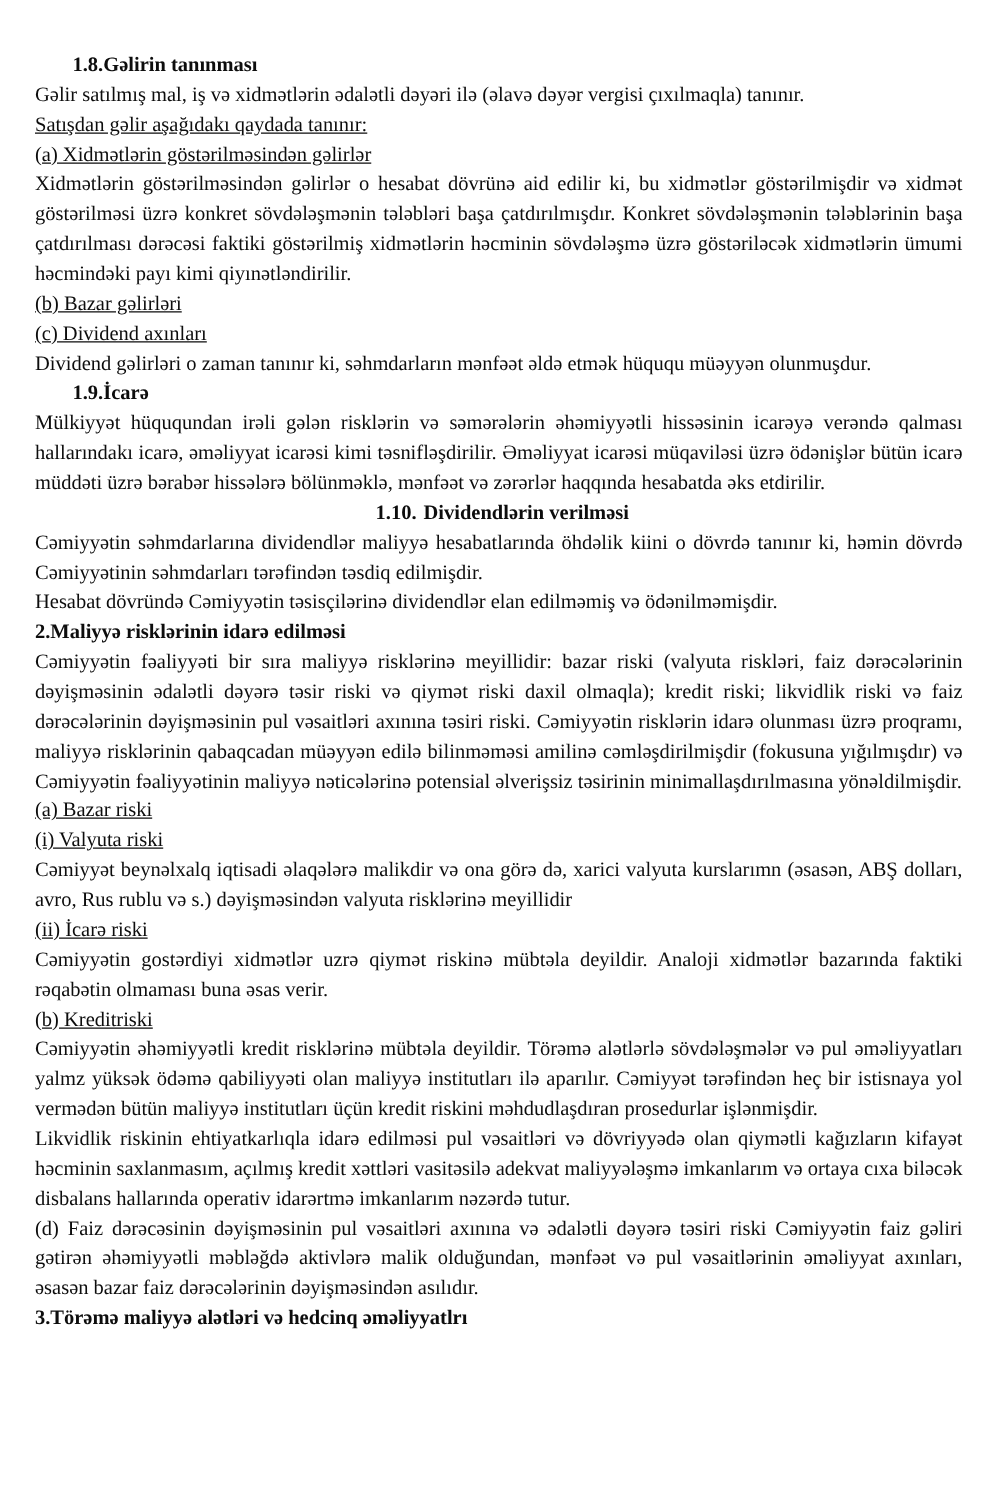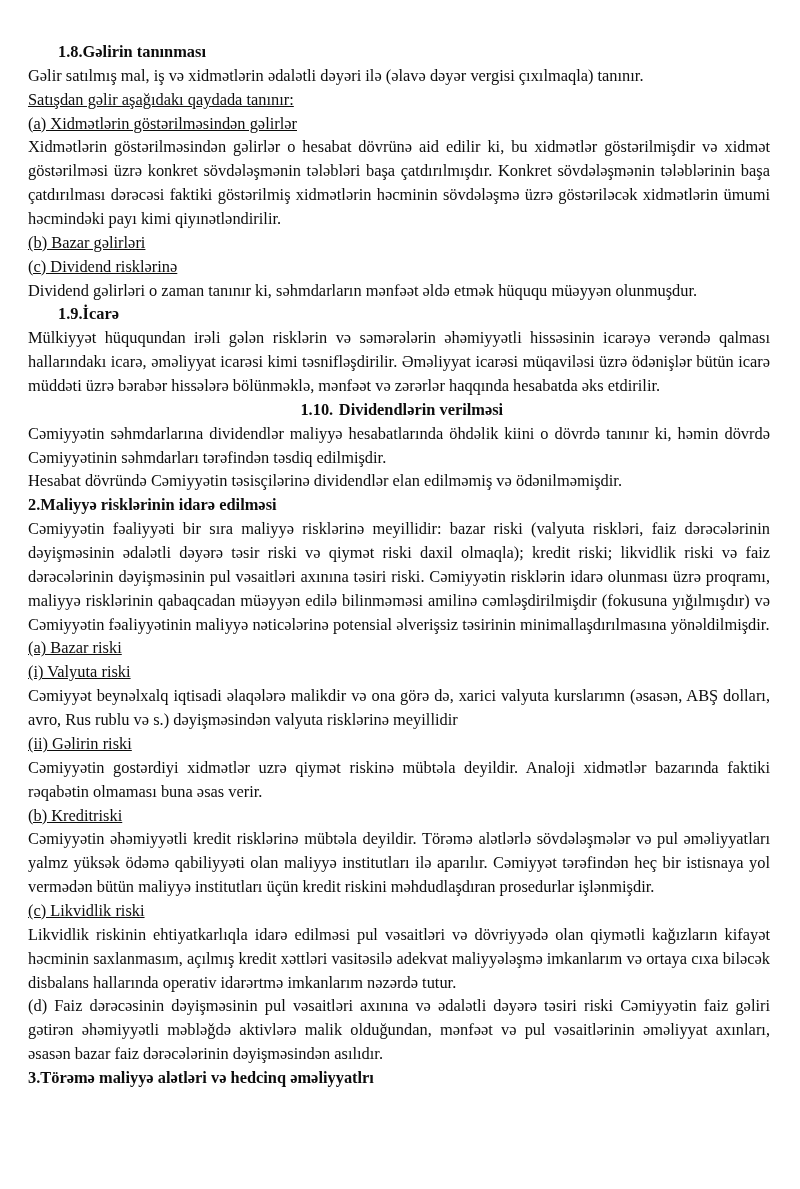--- a/index.html
+++ b/index.html
@@ -59,39 +59,38 @@
 
 <div class="page">
   <div class="doc-body">
 
     <p class="heading heading-indent">1.8.Gəlirin tanınması</p>
     <p class="para">Gəlir satılmış mal, iş və xidmətlərin ədalətli dəyəri ilə (əlavə dəyər vergisi çıxılmaqla) tanınır.</p>
     <p class="left">Satışdan gəlir aşağıdakı qaydada tanınır:</p>
     <p class="left">(a) Xidmətlərin göstərilməsindən gəlirlər</p>
     <p class="para">Xidmətlərin göstərilməsindən gəlirlər o hesabat dövrünə aid edilir ki, bu xidmətlər göstərilmişdir və xidmət göstərilməsi üzrə konkret sövdələşmənin tələbləri başa çatdırılmışdır. Konkret sövdələşmənin tələblərinin başa çatdırılması dərəcəsi faktiki göstərilmiş xidmətlərin həcminin sövdələşmə üzrə göstəriləcək xidmətlərin ümumi həcmindəki payı kimi qiyınətləndirilir.</p>
     <p class="left">(b) Bazar gəlirləri</p>
-    <p class="left">(c) Dividend risklərinə</p>
+    <p class="left">(c) Dividend axınları</p>
     <p class="para">Dividend gəlirləri o zaman tanınır ki, səhmdarların mənfəət əldə etmək hüququ müəyyən olunmuşdur.</p>
 
     <p class="heading heading-indent">1.9.İcarə</p>
     <p class="para">Mülkiyyət hüququndan irəli gələn risklərin və səmərələrin əhəmiyyətli hissəsinin icarəyə verəndə qalması hallarındakı icarə, əməliyyat icarəsi kimi təsnifləşdirilir. Əməliyyat icarəsi müqaviləsi üzrə ödənişlər bütün icarə müddəti üzrə bərabər hissələrə bölünməklə, mənfəət və zərərlər haqqında hesabatda əks etdirilir.</p>
 
     <p class="heading-tab"><span class="num">1.10.</span><span>Dividendlərin verilməsi</span></p>
     <p class="para">Cəmiyyətin səhmdarlarına dividendlər maliyyə hesabatlarında öhdəlik kiini o dövrdə tanınır ki, həmin dövrdə Cəmiyyətinin səhmdarları tərəfindən təsdiq edilmişdir.</p>
     <p class="para">Hesabat dövründə Cəmiyyətin təsisçilərinə dividendlər elan edilməmiş və ödənilməmişdir.</p>
 
     <p class="heading">2.Maliyyə risklərinin idarə edilməsi</p>
     <p class="para">Cəmiyyətin fəaliyyəti bir sıra maliyyə risklərinə meyillidir: bazar riski (valyuta riskləri, faiz dərəcələrinin dəyişməsinin ədalətli dəyərə təsir riski və qiymət riski daxil olmaqla); kredit riski; likvidlik riski və faiz dərəcələrinin dəyişməsinin pul vəsaitləri axınına təsiri riski. Cəmiyyətin risklərin idarə olunması üzrə proqramı, maliyyə risklərinin qabaqcadan müəyyən edilə bilinməməsi amilinə cəmləşdirilmişdir (fokusuna yığılmışdır) və Cəmiyyətin fəaliyyətinin maliyyə nəticələrinə potensial əlverişsiz təsirinin minimallaşdırılmasına yönəldilmişdir.</p>
     <p class="left">(a) Bazar riski</p>
     <p class="left">(i) Valyuta riski</p>
     <p class="para">Cəmiyyət beynəlxalq iqtisadi əlaqələrə malikdir və ona görə də, xarici valyuta kurslarımn (əsasən, ABŞ dolları, avro, Rus rublu və s.) dəyişməsindən valyuta risklərinə meyillidir</p>
-    <p class="left">(ii) Gəlirin riski</p>
+    <p class="left">(ii) İcarə riski</p>
     <p class="para">Cəmiyyətin gostərdiyi xidmətlər uzrə qiymət riskinə mübtəla deyildir. Analoji xidmətlər bazarında faktiki rəqabətin olmaması buna əsas verir.</p>
     <p class="left">(b) Kreditriski</p>
     <p class="para">Cəmiyyətin əhəmiyyətli kredit risklərinə mübtəla deyildir. Törəmə alətlərlə sövdələşmələr və pul əməliyyatları yalmz yüksək ödəmə qabiliyyəti olan maliyyə institutları ilə aparılır. Cəmiyyət tərəfindən heç bir istisnaya yol vermədən bütün maliyyə institutları üçün kredit riskini məhdudlaşdıran prosedurlar işlənmişdir.</p>
-    <p class="left">(c) Likvidlik riski</p>
     <p class="para">Likvidlik riskinin ehtiyatkarlıqla idarə edilməsi pul vəsaitləri və dövriyyədə olan qiymətli kağızların kifayət həcminin saxlanmasım, açılmış kredit xəttləri vasitəsilə adekvat maliyyələşmə imkanlarım və ortaya cıxa biləcək disbalans hallarında operativ idarərtmə imkanlarım nəzərdə tutur.</p>
     <p class="para">(d) Faiz dərəcəsinin dəyişməsinin pul vəsaitləri axınına və ədalətli dəyərə təsiri riski Cəmiyyətin faiz gəliri gətirən əhəmiyyətli məbləğdə aktivlərə malik olduğundan, mənfəət və pul vəsaitlərinin əməliyyat axınları, əsasən bazar faiz dərəcələrinin dəyişməsindən asılıdır.</p>
 
     <p class="heading">3.Törəmə maliyyə alətləri və hedcinq əməliyyatlrı</p>
 
   </div>
 </div>
 
 </body></html>

